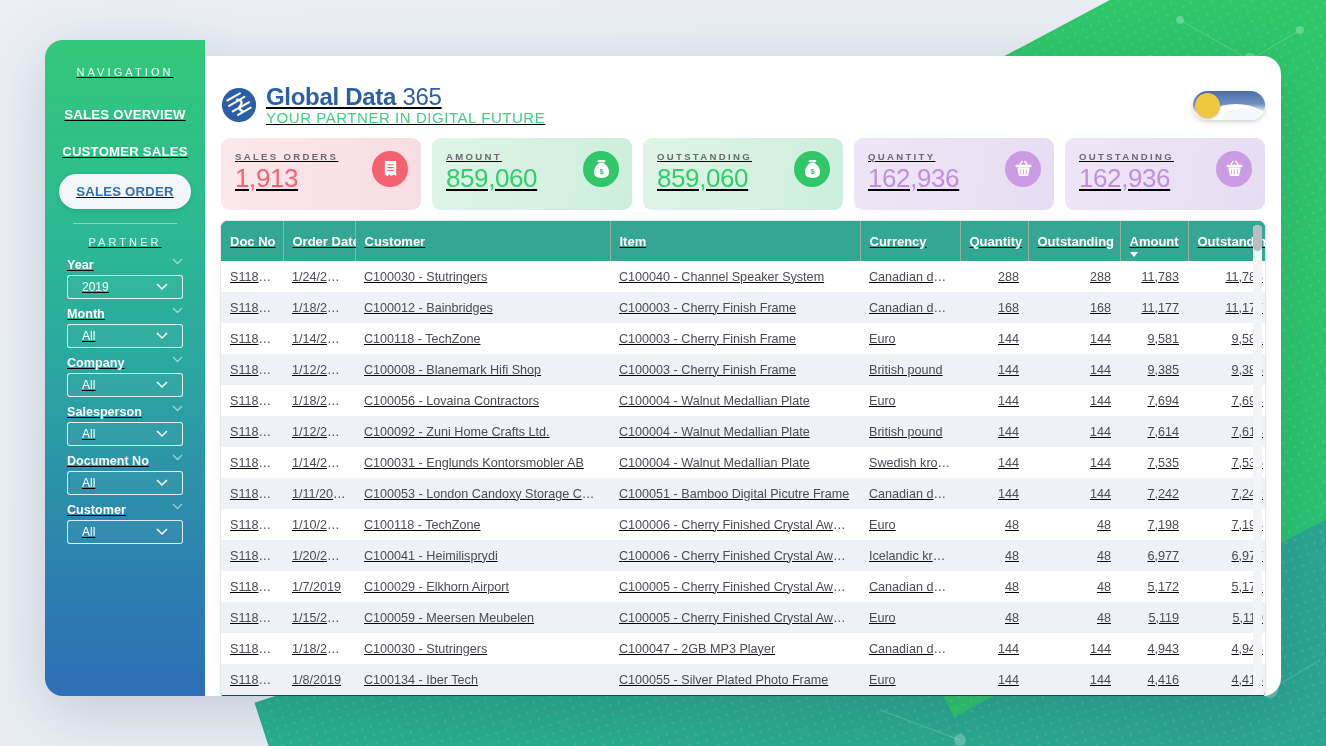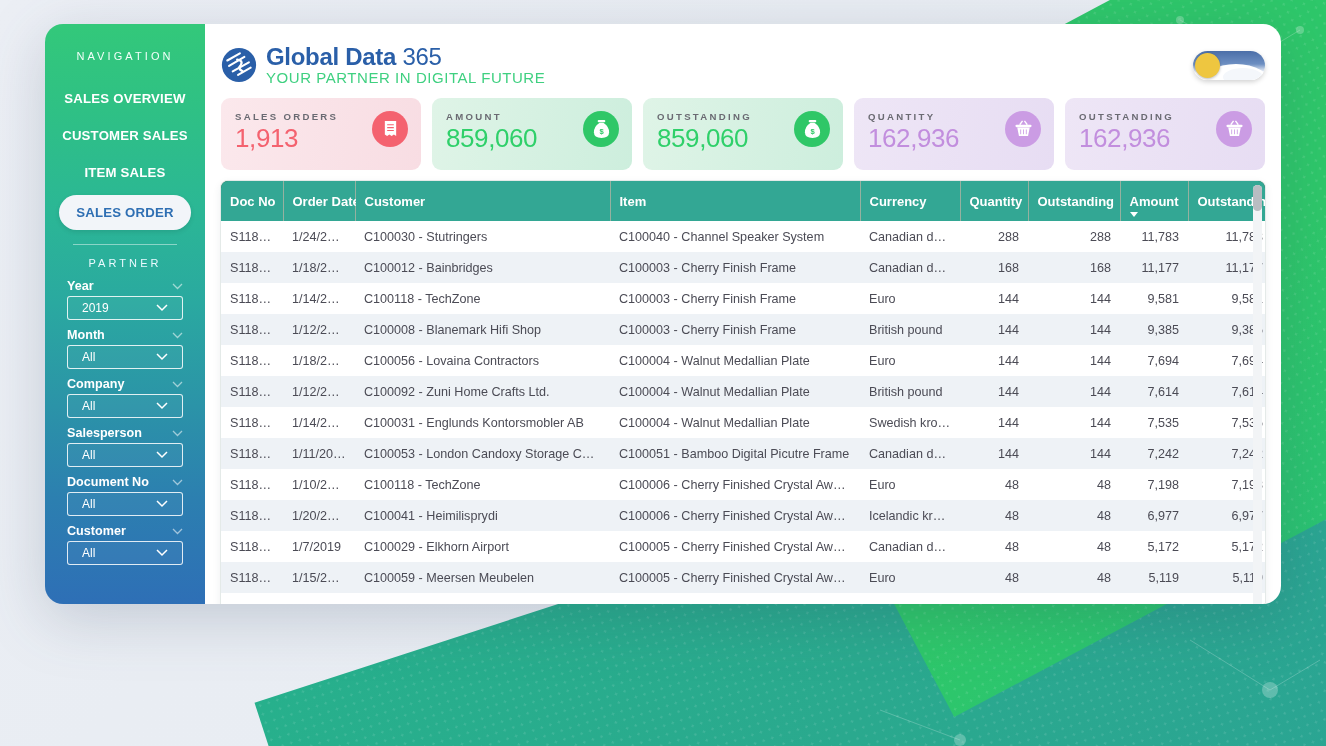--- a/index.html
+++ b/index.html
@@ -40,25 +40,26 @@
     opacity: .20;
     background-image: radial-gradient(rgba(255,255,255,.55) 1px, transparent 1.3px);
     background-size: 9px 9px;
     pointer-events: none;
   }
   .bg-net { position: absolute; inset: 0; pointer-events: none; }
 
   
   .app {
     position: absolute;
-    left: 45px; top: 24px;
-    width: 1236px; height: 580px;
+    left: 45px; top: 40px;
+    width: 1236px; height: 656px;
     z-index: 5;
     display: flex;
     filter: drop-shadow(0 14px 30px rgba(40,60,90,.20));
+    text-decoration: underline;
   }
 
   
   .sidebar {
     width: 160px;
     border-radius: 18px 0 0 18px;
     background: linear-gradient(180deg,
        #33c87a 0%, #2fc184 14%, #2bb795 32%,
        #2aa9a0 48%, #2b93a8 66%, #2c7fb0 82%, #2e6fb6 100%);
     color: #fff;
@@ -101,21 +102,21 @@
   .filters-title {
     text-align: center;
     font-size: 11px;
     letter-spacing: 3.1px;
     font-weight: 500;
     color: #eafaff;
     margin: 12px 0 10px;
   }
   .filter-block { padding: 0 22px; margin-bottom: 8px; }
   .filter-row {
-    display: flex; align-items: center; justify-content: space-between;
+    display: flex; align-items: flex-start; justify-content: space-between;
     margin-bottom: 3px;
   }
   .filter-label { font-size: 12.6px; font-weight: bold; color: #fff; }
   .chev-sm { opacity: .55; }
   .filter-select {
     position: relative;
     border: 1px solid rgba(255,255,255,.85);
     border-radius: 3px;
     height: 24px;
     display: flex; align-items: center;
@@ -126,22 +127,23 @@
     background: rgba(255,255,255,.04);
   }
   .filter-select .val { flex: 1; }
 
   
   .main {
     flex: 1;
     background: #ffffff;
     border-radius: 0 18px 18px 0;
     position: relative;
-    padding: 12px 16px 0 16px;
+    padding: 20px 16px 0 16px;
     overflow: hidden;
+    margin-top: 16px;
   }
   .topbar {
     display: flex; align-items: center;
     height: 58px;
     position: relative;
   }
   .logo { display: flex; align-items: center; gap: 9px; }
   .logo-text .l1 { font-size: 24px; font-weight: bold; color: #2a5fa8; line-height: 1.05; letter-spacing: -.3px; }
   .logo-text .l1 .light { font-weight: normal; color: #2a5fa8; }
   .logo-text .l2 { font-size: 15px; color: #3fd080; letter-spacing: .55px; font-weight: 500; margin-top: -1px;}
@@ -305,21 +307,20 @@
   </svg>
 </div>
 
 <div class="app">
 
   <aside class="sidebar">
     <div class="nav-title">NAVIGATION</div>
 
     <div class="nav-item">SALES OVERVIEW</div>
     <div class="nav-item">CUSTOMER SALES</div>
-    <div class="nav-item">ITEM SALES</div>
     <div class="nav-item active">SALES ORDER</div>
 
     <div class="nav-sep"></div>
     <div class="filters-title">PARTNER</div>
 
     <div class="filter-block">
       <div class="filter-row">
         <span class="filter-label">Year</span>
         <svg class="chev-sm icon-svg" width="11" height="7" viewBox="0 0 11 7">
             <path d="M1 1 L5.5 5.5 L10 1" stroke="#fff" stroke-width="1.3" fill="none"></path>

